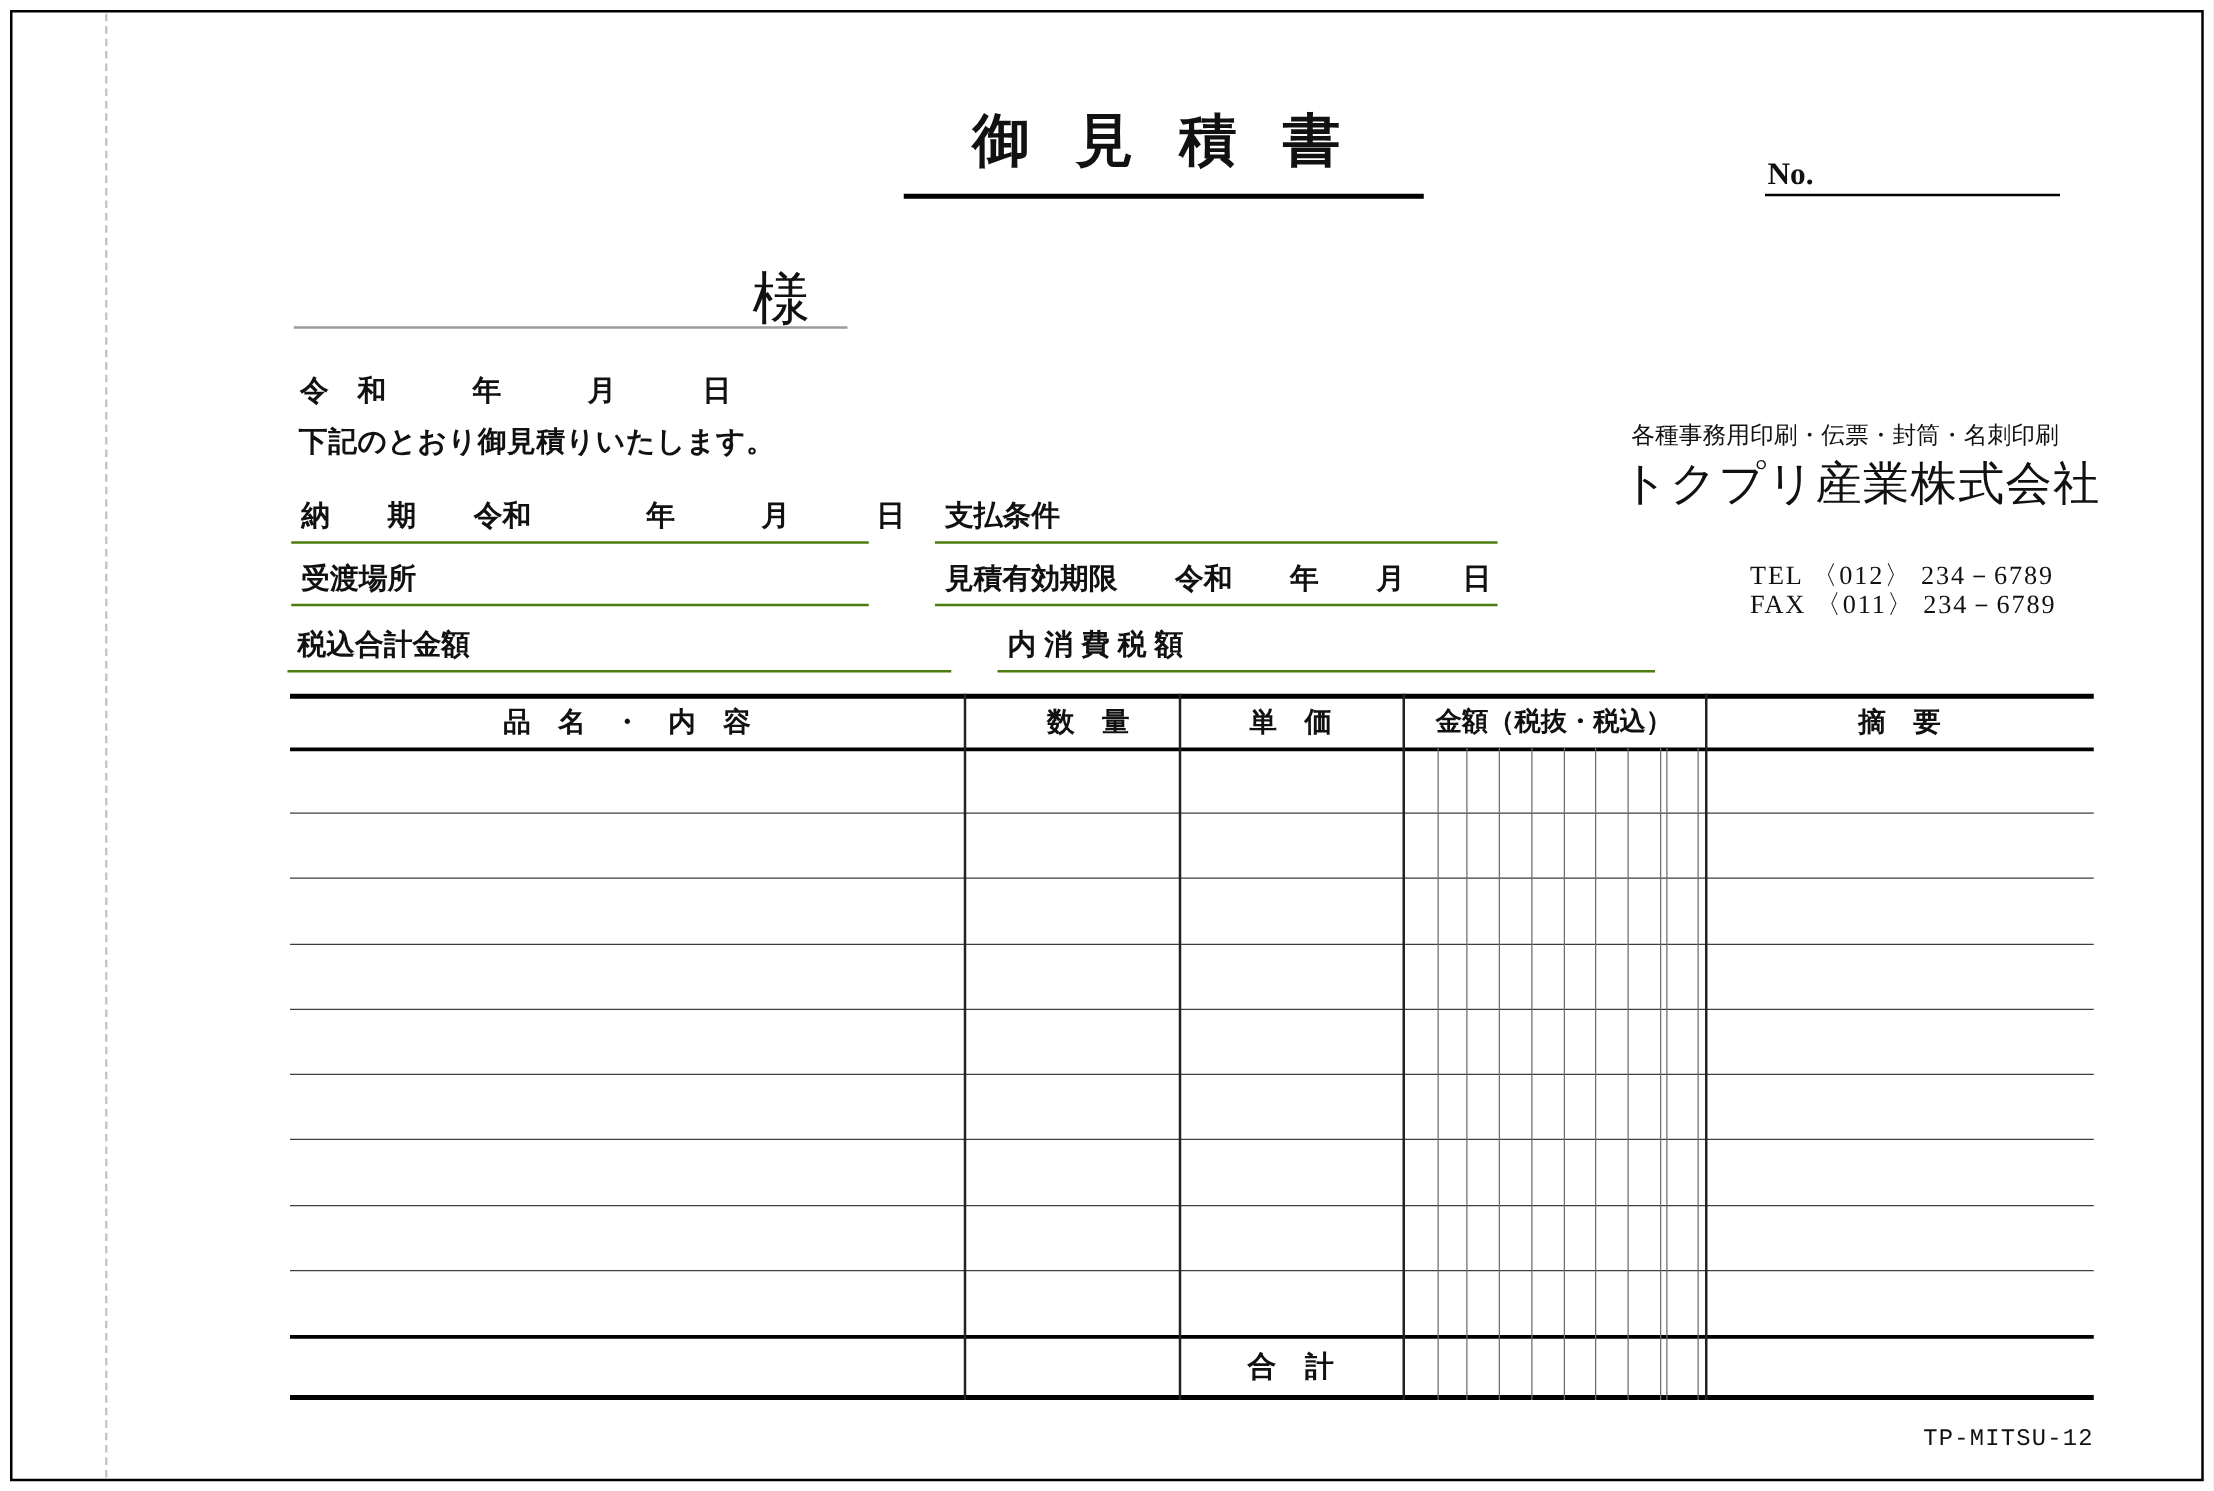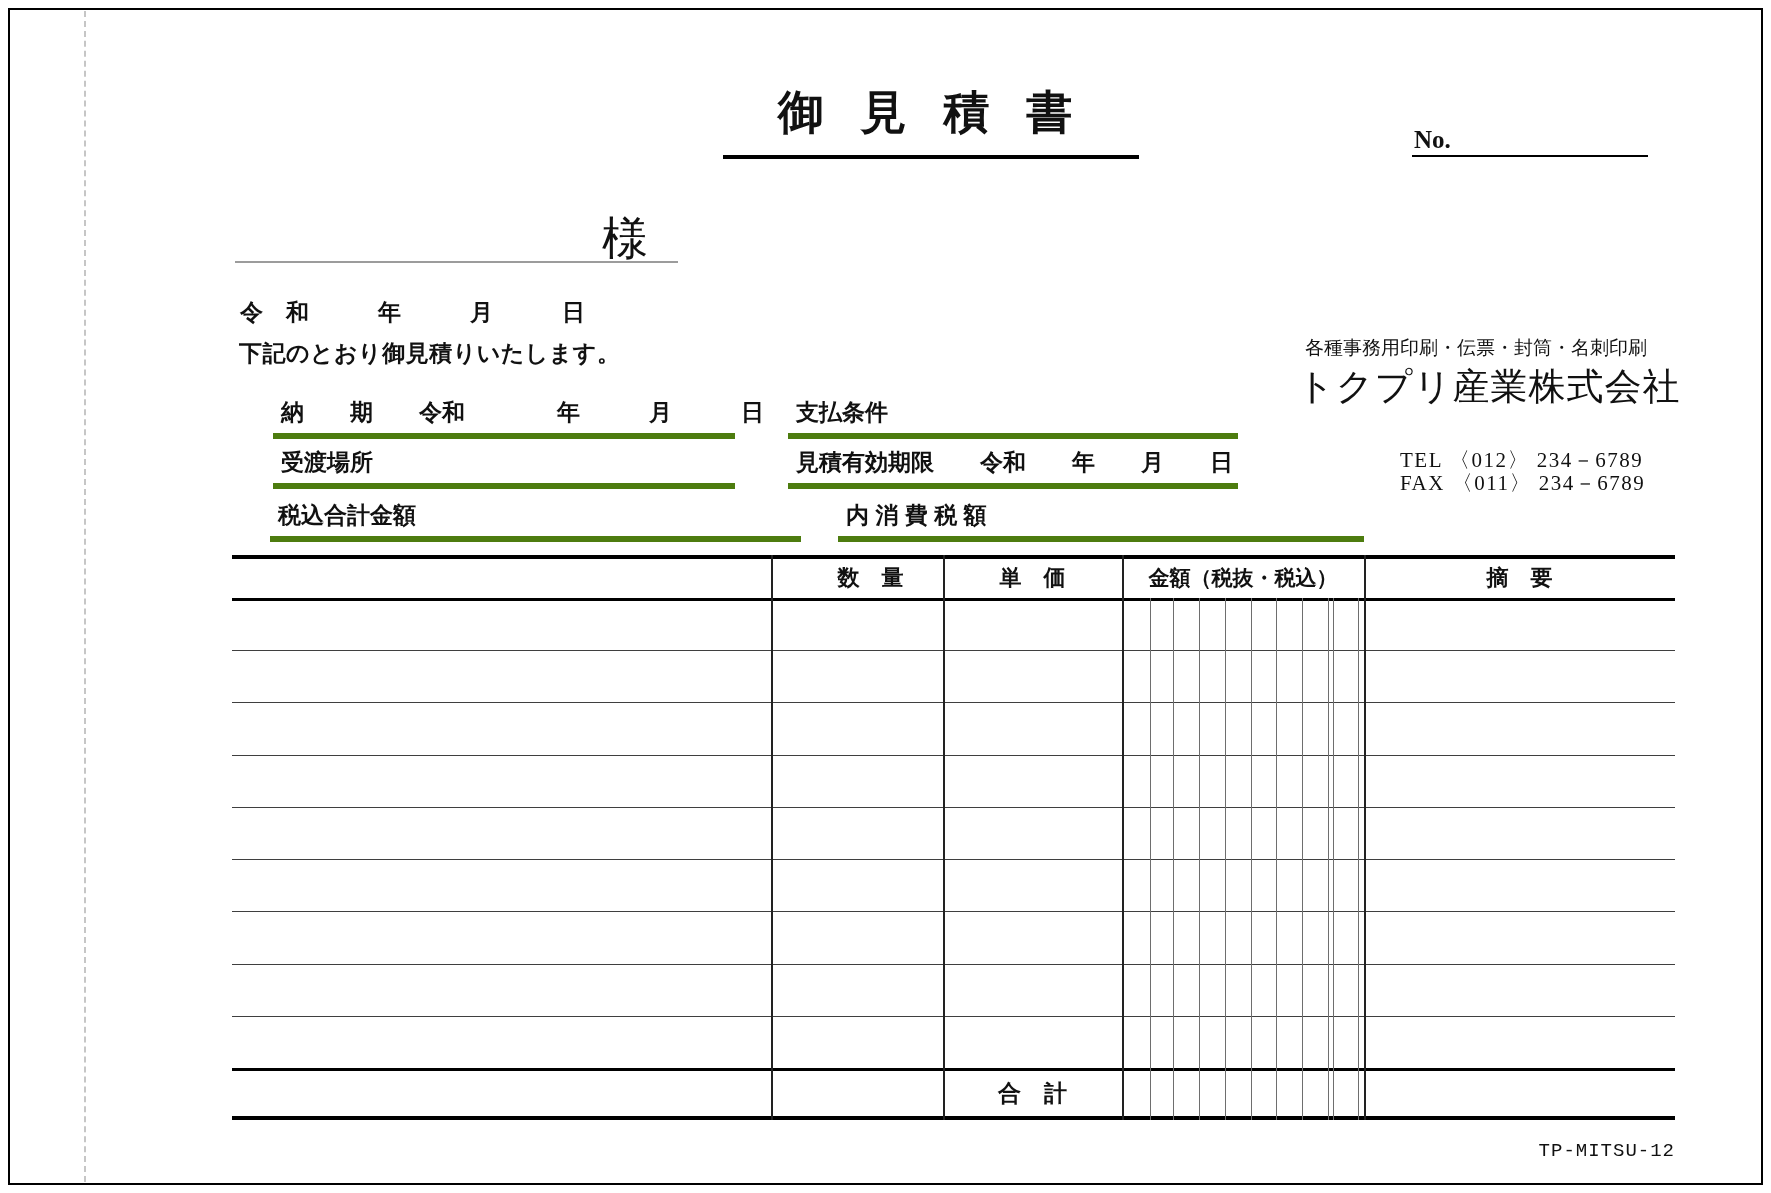--- a/index.html
+++ b/index.html
@@ -24,22 +24,22 @@
 
   
   .recipient-underline { position:absolute; left:235px; top:261px; width:443px; height:2px; background:#9c9c9c; }
   .recipient-honorific { position:absolute; left:602px; top:208px; font-size:46px; font-weight:500; }
 
   
   .issue-date { position:absolute; left:240px; top:297px; font-size:23px; font-weight:bold; white-space:pre; }
   .greeting  { position:absolute; left:239px; top:338px; font-size:23px; font-weight:600; letter-spacing:0.5px; }
 
   
-  .field { position:absolute; height:36px; border-bottom:6px solid #4d7c0f;
-    font-size:23px; font-weight:bold; white-space:pre;margin-left:40px; }
+  .field { position:absolute; height:36px; border-bottom:2px solid #4d7c0f;
+    font-size:23px; font-weight:bold; white-space:pre; }
   .field span { position:absolute; left:8px; bottom:5px; white-space:pre; }
   .f-delivery-date { left:233px; top:397px; width:462px; }
   .f-payment       { left:748px; top:397px; width:450px; }
   .f-place         { left:233px; top:447px; width:462px; }
   .f-validity      { left:748px; top:447px; width:450px; }
   .f-total         { left:230px; top:500px; width:531px; }
   .f-tax           { left:798px; top:500px; width:526px; }
 
   
   .co-services { position:absolute; left:1300px; top:335px; width:352px; text-align:center;
@@ -137,20 +137,21 @@
     <div class="sub" style="left:941px"></div>
     <div class="sub" style="left:967px"></div>
     <div class="sub" style="left:993px"></div>
     <div class="sub" style="left:1019px"></div>
     <div class="sub" style="left:1044px"></div>
     <div class="sub" style="left:1070px"></div>
     <div class="sub" style="left:1096px"></div>
     <div class="sub" style="left:1101px"></div>
     <div class="sub" style="left:1126px"></div>
 
+    <div class="th" style="left:0;width:539px">品　名　・　内　容</div>
     <div class="th" style="left:539px;width:199px">数　量</div>
     <div class="th" style="left:711px;width:179px">単　価</div>
     <div class="th" style="left:890px;width:242px;font-size:21px">金額（税抜・税込）</div>
     <div class="th" style="left:1132px;width:311px">摘　要</div>
 
     <div class="total-label">合　計</div>
   </div>
 
   <div class="form-code">TP-MITSU-12</div>
 </div>

